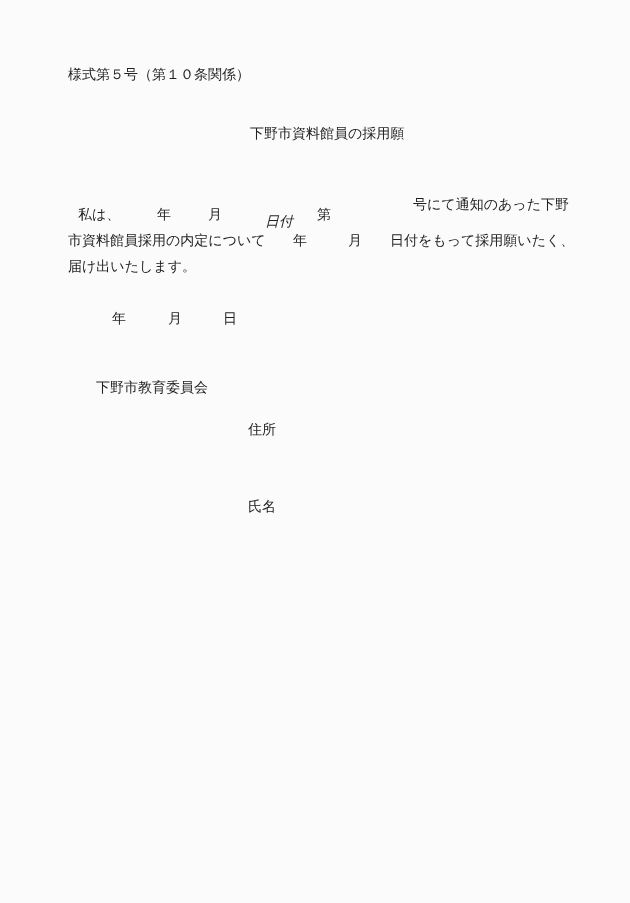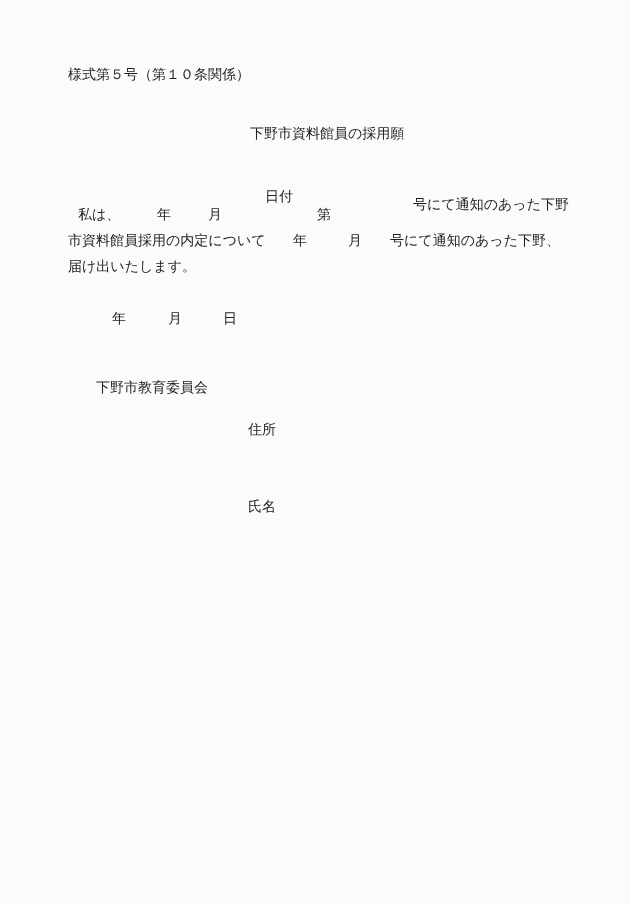--- a/index.html
+++ b/index.html
@@ -23,21 +23,21 @@
     line-height: 15px;
   }
   
   .form-number   { left: 68px;  top: 67px; }
   
   .doc-title     { left: 250px; top: 126px; text-align: right; }
   
   .l1-s1   { left: 78px;  top: 207px; }
   .l1-year { left: 157px; top: 207px; }
   .l1-month{ left: 208px; top: 207px; }
-  .l1-date { left: 265px; top: 189px; }
+  .l1-date { left: 265px; top: 214px; font-style: italic; }
   .l1-dai  { left: 317px; top: 207px; }
   .l1-tail { left: 413px; top: 197px; }
   
   .l2-s1   { left: 68px;  top: 233px; }
   .l2-year { left: 293px; top: 233px; }
   .l2-month{ left: 348px; top: 233px; }
   .l2-tail { left: 390px; top: 233px; }
   
   .l3      { left: 68px;  top: 259px; }
   
@@ -62,21 +62,21 @@
   <span class="abs l1-s1">私は、</span>
   <span class="abs l1-year">年</span>
   <span class="abs l1-month">月</span>
   <span class="abs l1-date">日付</span>
   <span class="abs l1-dai">第</span>
   <span class="abs l1-tail">号にて通知のあった下野</span>
 
   <span class="abs l2-s1">市資料館員採用の内定について</span>
   <span class="abs l2-year">年</span>
   <span class="abs l2-month">月</span>
-  <span class="abs l2-tail">号にて通知のあった下野、</span>
+  <span class="abs l2-tail">日付をもって採用願いたく、</span>
 
   <span class="abs l3">届け出いたします。</span>
 
   <span class="abs d-year">年</span>
   <span class="abs d-month">月</span>
   <span class="abs d-day">日</span>
 
   <span class="abs addressee">下野市教育委員会</span>
 
   <span class="abs address-label">住所</span>

